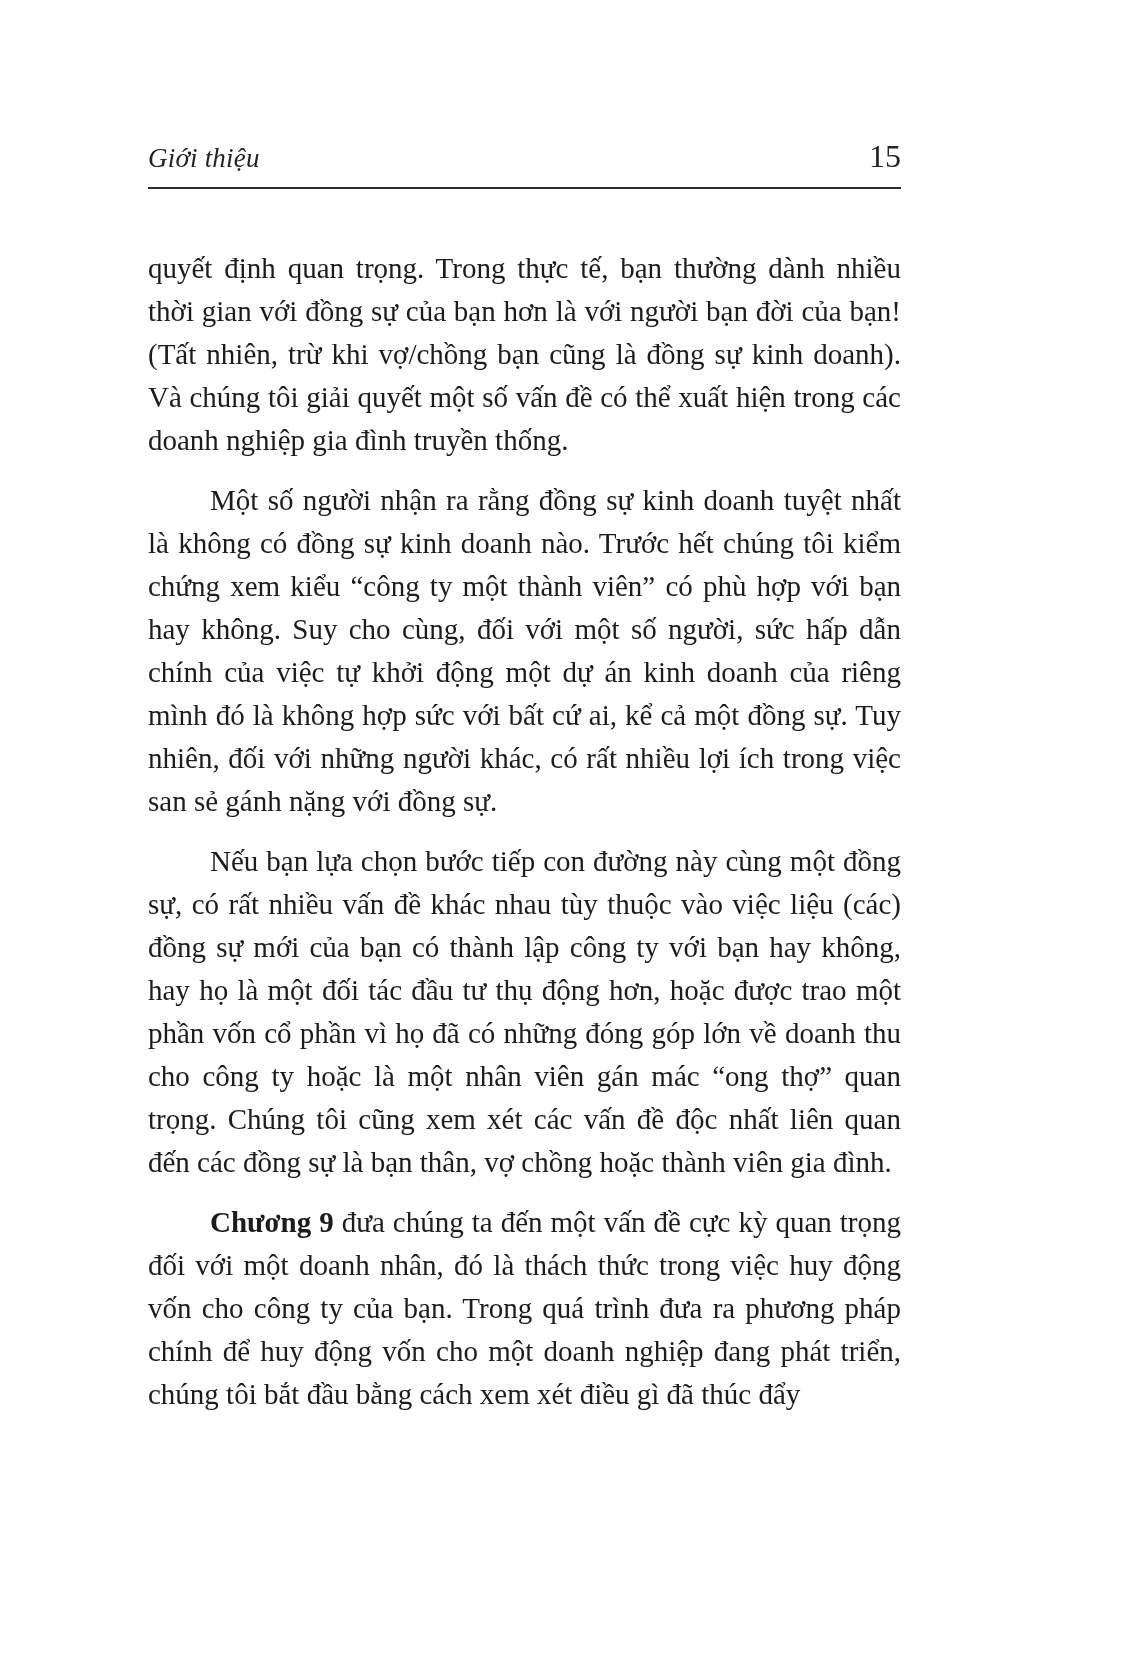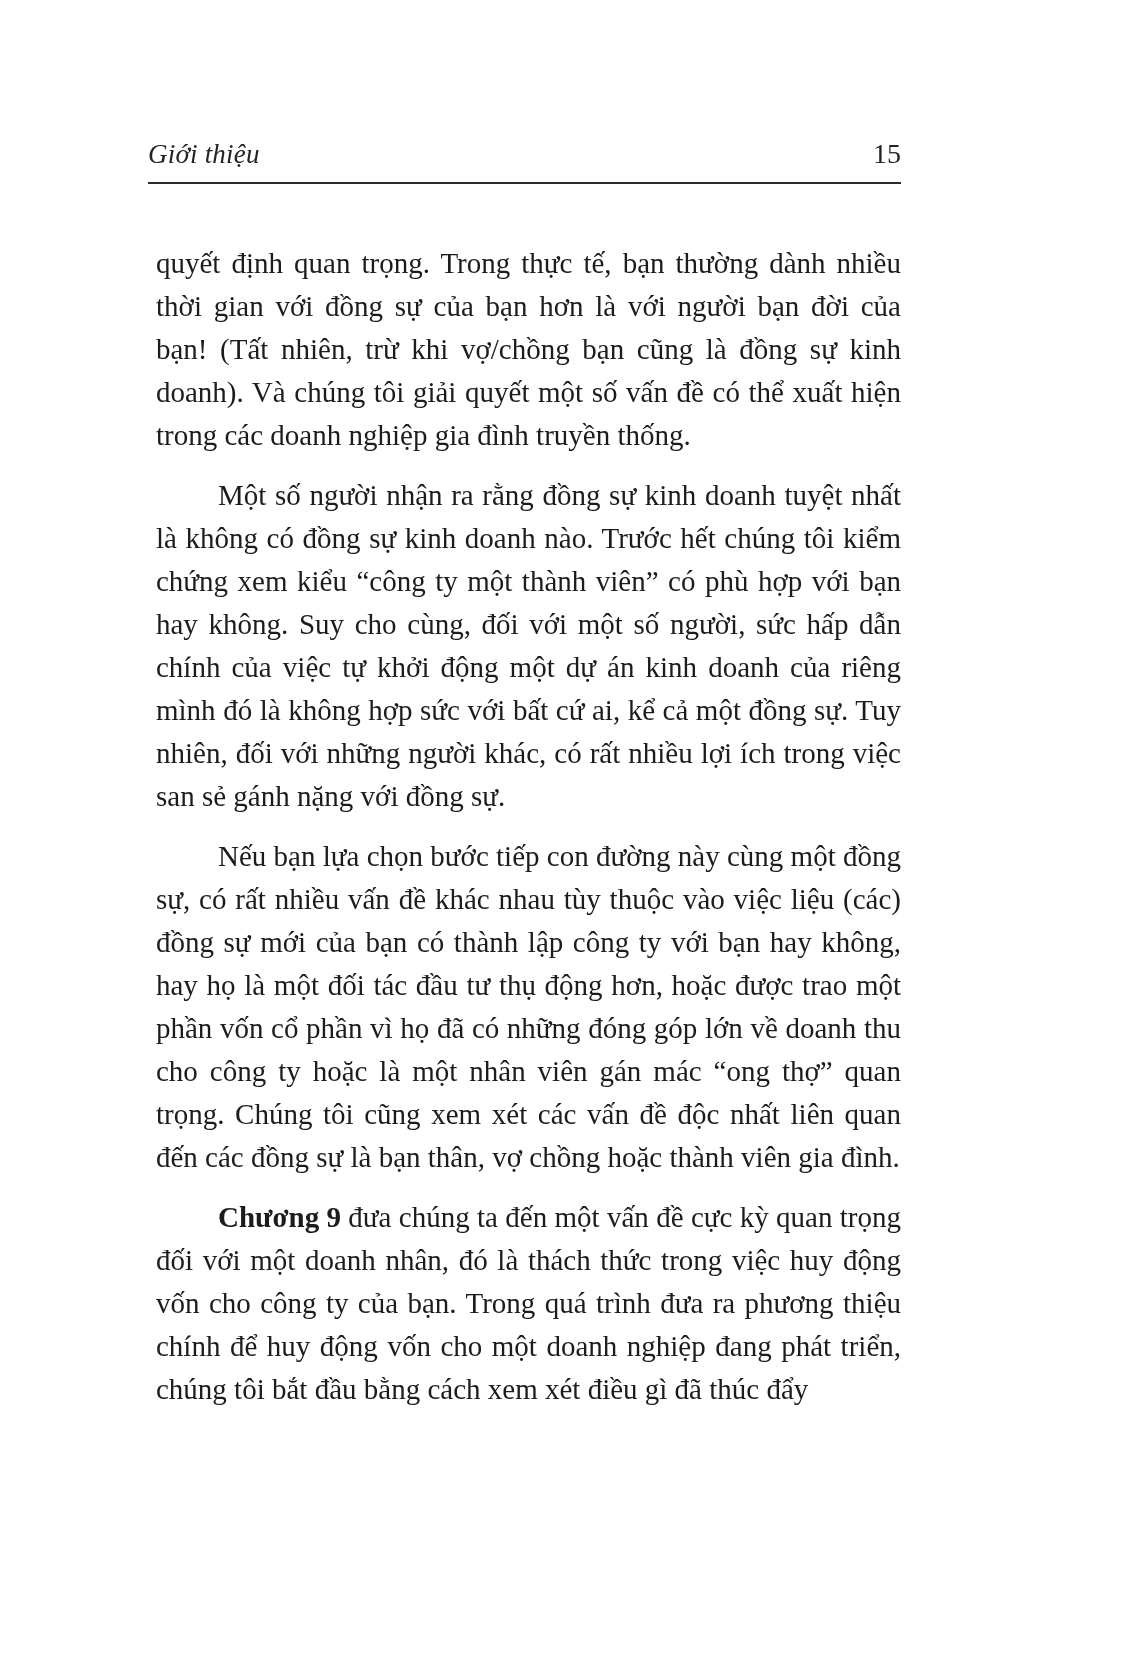--- a/index.html
+++ b/index.html
@@ -25,28 +25,28 @@
     padding-bottom: 12px;
     border-bottom: 2px solid #2b2b2b;
   }
   .running-title {
     font-style: italic;
     font-size: 27px;
     letter-spacing: 0.2px;
     color: #232323;
   }
   .page-number {
-    font-size: 28px;
+    font-size: 32px;
     color: #232323;
   }
   .body-text {
     margin-top: 58px;
   }
   .para {
-    margin: 0 0 17px 8px;
+    margin: 0 0 17px 0;
     font-size: 29px;
     line-height: 43px;
     text-align: justify;
     text-justify: inter-word;
     color: #1c1c1c;
   }
   .para.indent {
     text-indent: 62px;
   }
   .chapter-ref {
@@ -64,17 +64,17 @@
   </div>
 
   <div class="body-text">
 
     <p class="para"><span>quyết định quan trọng. Trong thực tế, bạn thường dành nhiều thời gian với đồng sự của bạn hơn là với người bạn đời của bạn! (Tất nhiên, trừ khi vợ/chồng bạn cũng là đồng sự kinh doanh). Và chúng tôi giải quyết một số vấn đề có thể xuất hiện trong các doanh nghiệp gia đình truyền thống.</span></p>
 
     <p class="para indent"><span>Một số người nhận ra rằng đồng sự kinh doanh tuyệt nhất là không có đồng sự kinh doanh nào. Trước hết chúng tôi kiểm chứng xem kiểu “công ty một thành viên” có phù hợp với bạn hay không. Suy cho cùng, đối với một số người, sức hấp dẫn chính của việc tự khởi động một dự án kinh doanh của riêng mình đó là không hợp sức với bất cứ ai, kể cả một đồng sự. Tuy nhiên, đối với những người khác, có rất nhiều lợi ích trong việc san sẻ gánh nặng với đồng sự.</span></p>
 
     <p class="para indent"><span>Nếu bạn lựa chọn bước tiếp con đường này cùng một đồng sự, có rất nhiều vấn đề khác nhau tùy thuộc vào việc liệu (các) đồng sự mới của bạn có thành lập công ty với bạn hay không, hay họ là một đối tác đầu tư thụ động hơn, hoặc được trao một phần vốn cổ phần vì họ đã có những đóng góp lớn về doanh thu cho công ty hoặc là một nhân viên gán mác “ong thợ” quan trọng. Chúng tôi cũng xem xét các vấn đề độc nhất liên quan đến các đồng sự là bạn thân, vợ chồng hoặc thành viên gia đình.</span></p>
 
-    <p class="para indent"><span class="chapter-ref">Chương 9</span><span> đưa chúng ta đến một vấn đề cực kỳ quan trọng đối với một doanh nhân, đó là thách thức trong việc huy động vốn cho công ty của bạn. Trong quá trình đưa ra phương thiệu chính để huy động vốn cho một doanh nghiệp đang phát triển, chúng tôi bắt đầu bằng cách xem xét điều gì đã thúc đẩy</span></p>
+    <p class="para indent"><span class="chapter-ref">Chương 9</span><span> đưa chúng ta đến một vấn đề cực kỳ quan trọng đối với một doanh nhân, đó là thách thức trong việc huy động vốn cho công ty của bạn. Trong quá trình đưa ra phương pháp chính để huy động vốn cho một doanh nghiệp đang phát triển, chúng tôi bắt đầu bằng cách xem xét điều gì đã thúc đẩy</span></p>
 
   </div>
 
 </div>
 
 </body></html>

